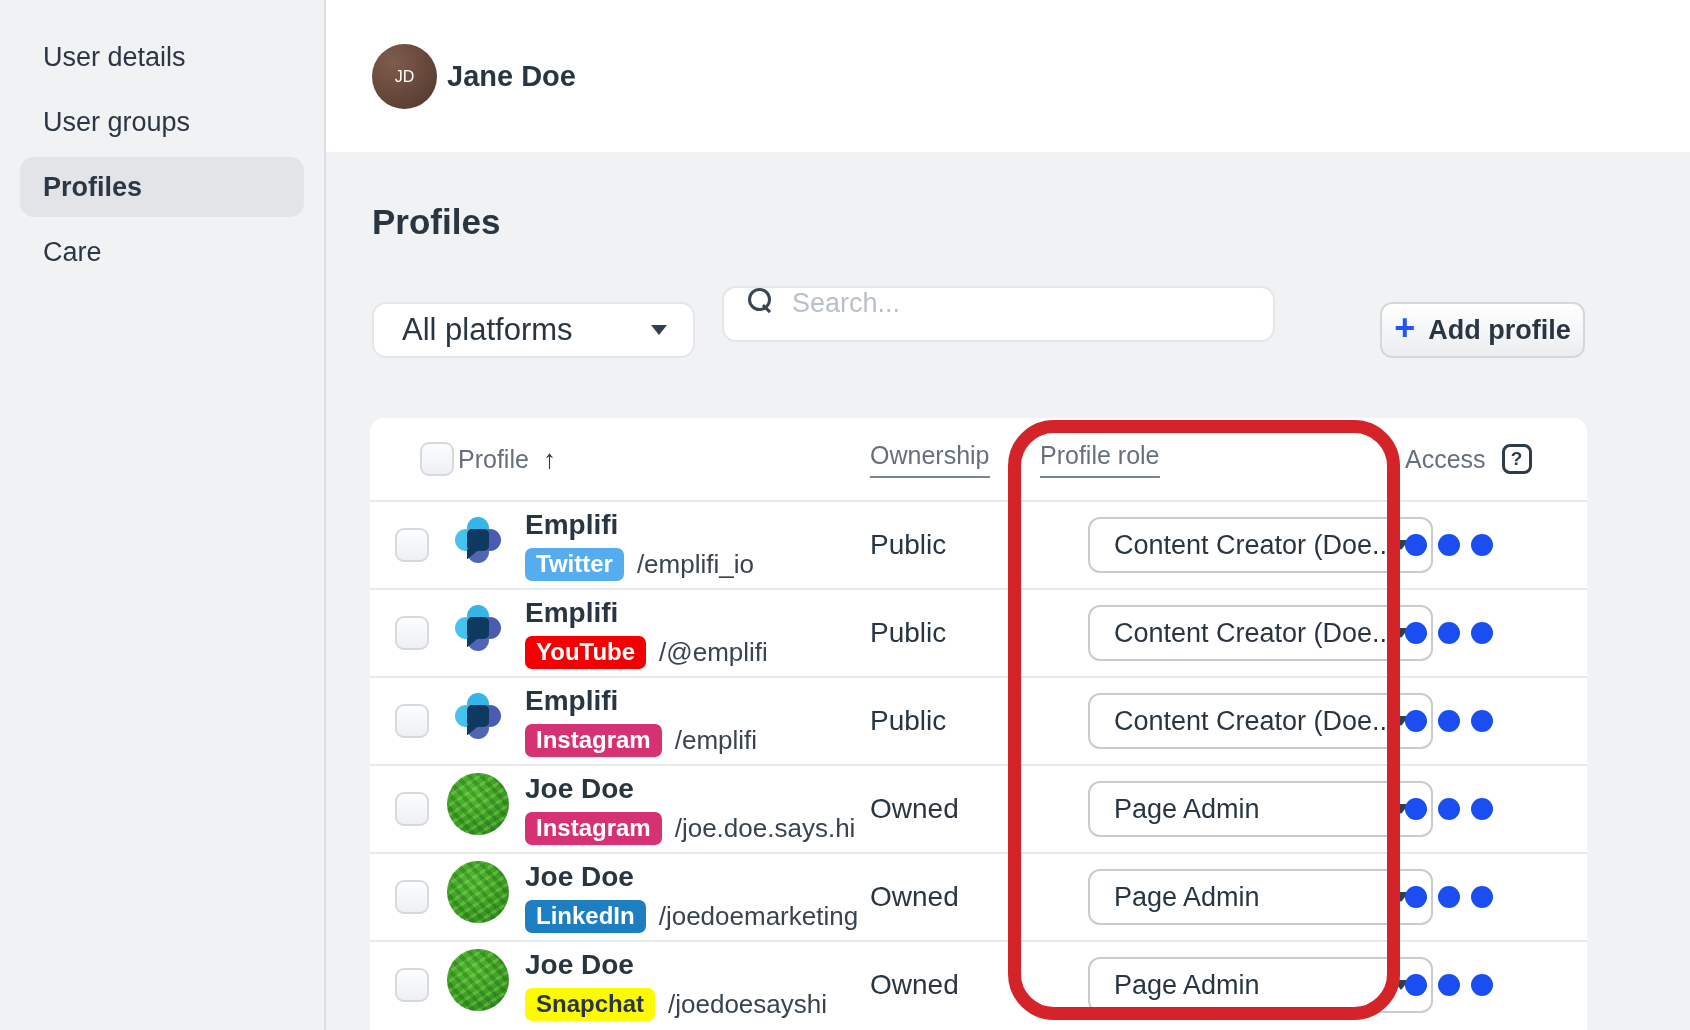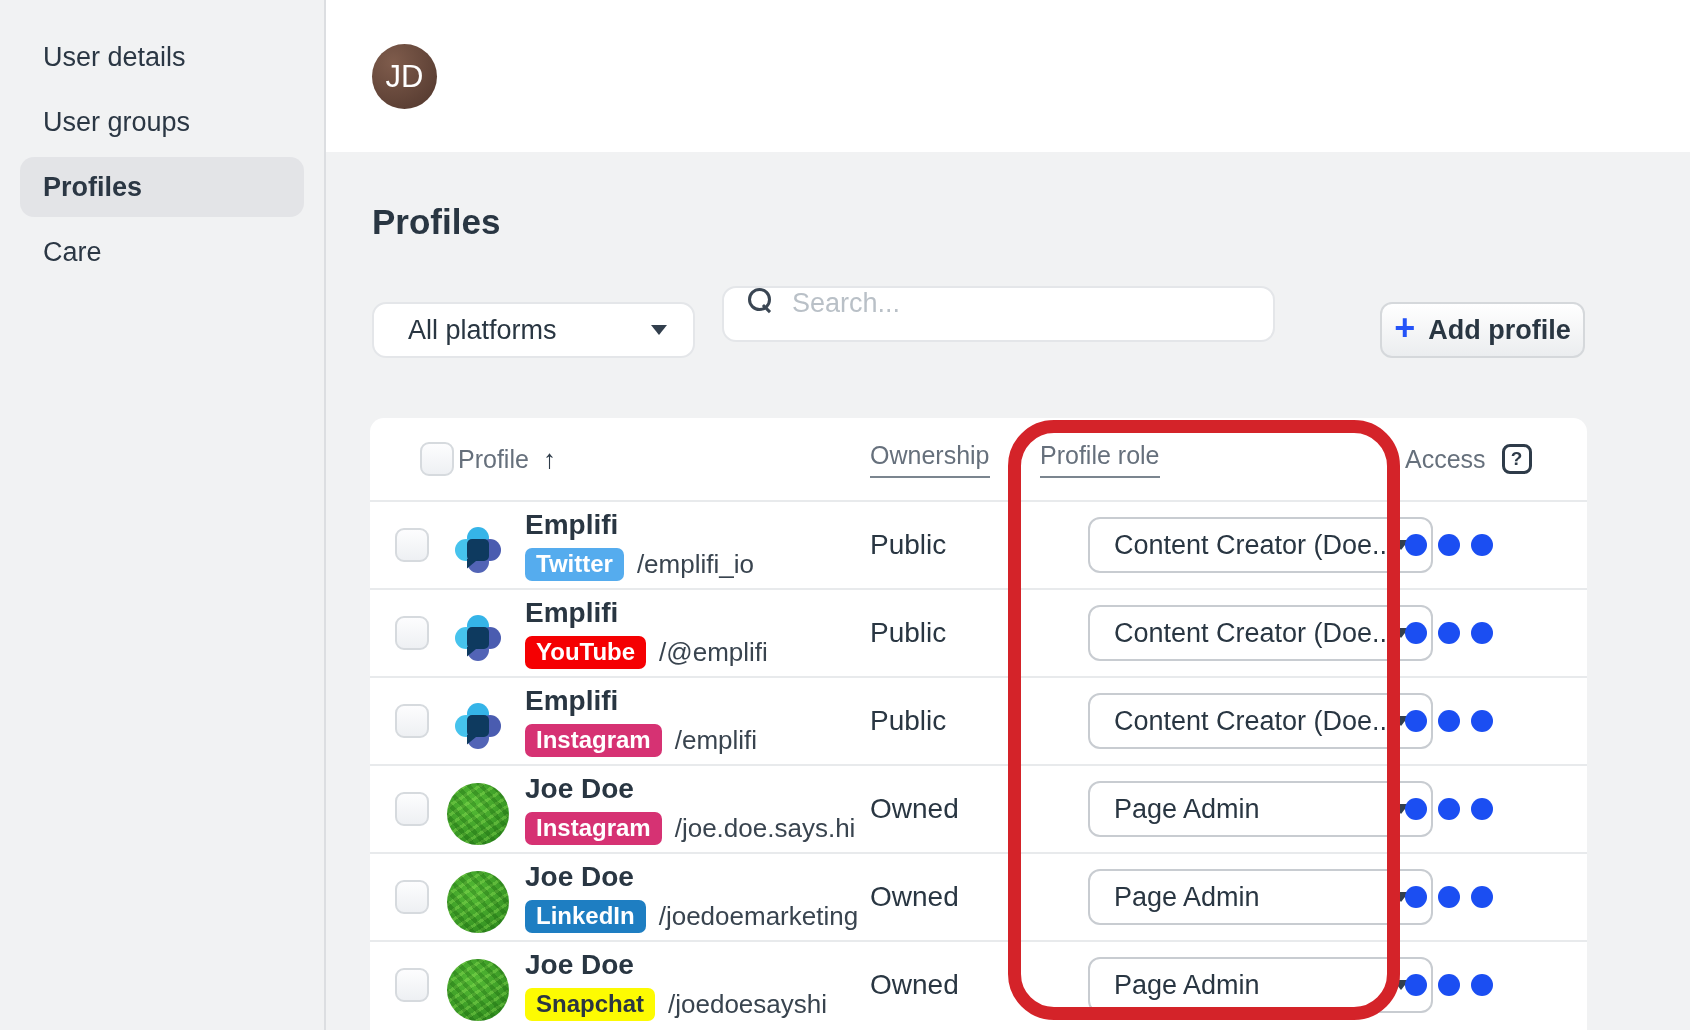--- a/index.html
+++ b/index.html
@@ -11,31 +11,31 @@
   .sidebar { position:absolute; left:0; top:0; width:326px; height:1030px;
              background:#f1f2f3; border-right:2px solid #dcdee1; padding-top:27px; }
   .side-item { height:60px; margin:0 20px 5px 20px; padding-left:23px; display:flex;
                align-items:center; font-size:27px; color:#2b3744; border-radius:14px; cursor:pointer; }
   .side-item.active { background:#e3e4e7; font-weight:bold; }
 
   
   .user-header { position:absolute; left:326px; top:0; width:1364px; height:152px; background:#ffffff; }
   .uh-avatar { position:absolute; left:46px; top:44px; width:65px; height:65px; border-radius:50%;
                background:radial-gradient(circle at 32% 28%, #7f5c4c, #5a3e33 78%);
-               color:#fff; font-size:31px; display:flex; align-items:center; justify-content:center; }
+               color:#fff; font-size:16px; display:flex; align-items:center; justify-content:center; }
   .uh-name { position:absolute; left:121px; top:0; height:152px; display:flex; align-items:center;
              font-size:29px; font-weight:bold; color:#293642; }
 
   
   .page-title { position:absolute; left:372px; top:202px; font-size:35px; font-weight:bold; color:#293642; }
 
   .filter-box { position:absolute; left:372px; top:302px; width:323px; height:56px; background:#fff;
                 border:2px solid #e4e6e9; border-radius:14px; display:flex; align-items:center;
                 padding:0 26px 0 28px; cursor:pointer; }
-  .filter-box .label { font-size:27px; color:#293642; flex:1;margin-left:6px; }
+  .filter-box .label { font-size:31px; color:#293642; flex:1; }
   .caret { width:0; height:0; border-left:8px solid transparent; border-right:8px solid transparent;
            border-top:10px solid #323f4d; }
 
   .search-box { position:absolute; left:722px; top:286px; width:553px; height:56px; background:#fff;
                 border:2px solid #e4e6e9; border-radius:14px; display:flex; align-items:flex-start; padding:0 24px; }
   .mag { position:relative; width:24px; height:24px; margin-right:20px; }
   .mag::before { content:''; position:absolute; left:0; top:0; width:17px; height:17px;
                  border:3px solid #3a4653; border-radius:50%; }
   .mag::after { content:''; position:absolute; left:16px; top:16px; width:10px; height:3px;
                 background:#3a4653; transform:rotate(45deg); transform-origin:0 0; }
@@ -58,21 +58,21 @@
   .h-profile { margin-left:29px; display:flex; align-items:center; gap:14px; }
   .sort-arrow { color:#2e3b49; font-size:26px; }
   .underlined { display:inline-block; padding-bottom:6px; border-bottom:2px solid #7b858f; }
   .h-access { display:flex; align-items:center; gap:16px; }
   .help-box { width:30px; height:30px; border:3px solid #2e3b49; border-radius:8px; color:#2e3b49;
               font-size:19px; font-weight:bold; display:flex; align-items:center; justify-content:center; cursor:pointer; }
 
   .t-row { height:88px; border-top:2px solid #e8eaec; }
   .checkbox { display:block; width:34px; height:34px; margin-left:25px; border:2px solid #d6dade;
               border-radius:9px; background:linear-gradient(180deg,#fdfdfe,#eef0f3); cursor:pointer; }
-  .c-profile { display:flex; align-items:flex-end; }
+  .c-profile { display:flex; align-items:flex-start; }
   .avatar { position:relative; width:62px; height:62px; margin-left:18px; border-radius:50%;
             background:#fff; flex:0 0 auto; }
   .avatar--grass { background:
       repeating-linear-gradient(48deg, rgba(16,86,8,.28) 0 4px, rgba(0,0,0,0) 4px 9px),
       repeating-linear-gradient(-33deg, rgba(150,230,90,.35) 0 3px, rgba(0,0,0,0) 3px 8px),
       radial-gradient(circle at 42% 35%, #56bd36, #2f8a1e 85%); }
   .emplifi-logo { position:absolute; left:8px; top:8px; width:46px; height:46px; }
   .lb { position:absolute; width:22px; height:22px; border-radius:50%; }
   .lb-top    { left:12px; top:0;    background:#35b4e8; }
   .lb-left   { left:0;    top:12px; background:#46c3ed; }
@@ -108,20 +108,21 @@
   <aside class="sidebar">
 
   <div class="side-item">User details</div>
       <div class="side-item">User groups</div>
       <div class="side-item active">Profiles</div>
       <div class="side-item">Care</div>
     </aside>
 
   <header class="user-header">
     <div class="uh-avatar">JD</div>
+    <div class="uh-name">Jane Doe</div>
   </header>
 
   <h1 class="page-title">Profiles</h1>
 
   <div class="filter-box">
     <span class="label">All platforms</span>
     <span class="caret"></span>
   </div>
 
   <div class="search-box">

